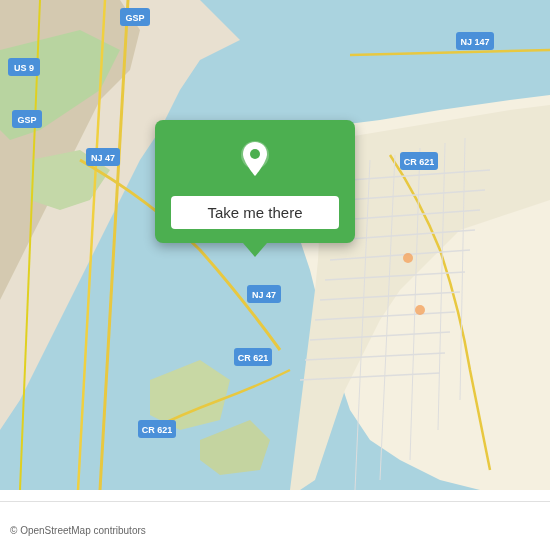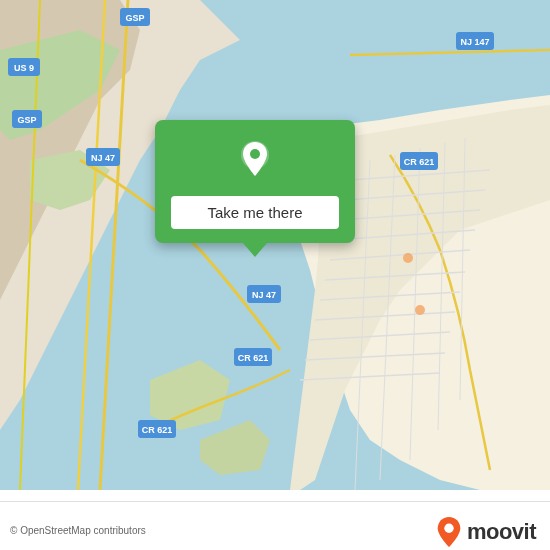--- a/index.html
+++ b/index.html
@@ -211,20 +211,13 @@
       <circle cx="22" cy="16" r="5" fill="#4CAF50"></circle>
     </svg>
     <button class="popup-button">Take me there</button>
   </div>
 </div>
 
 <div id="bottom-bar">
   <div id="bottom-left">
     <span id="osm-credit">© OpenStreetMap contributors</span>
   </div>
-  <div id="moovit-logo">
-    <svg class="moovit-pin" viewBox="0 0 28 34" xmlns="http://www.w3.org/2000/svg">
-      <path d="M14 1 C7,1 2,6.5 2,13 C2,21 14,33 14,33 C14,33 26,21 26,13 C26,6.5 21,1 14,1 Z" fill="#f15a24"></path>
-      <circle cx="14" cy="13" r="5" fill="white"></circle>
-    </svg>
-    <span class="moovit-text">moovit</span>
-  </div>
 </div>
 
 </body></html>

